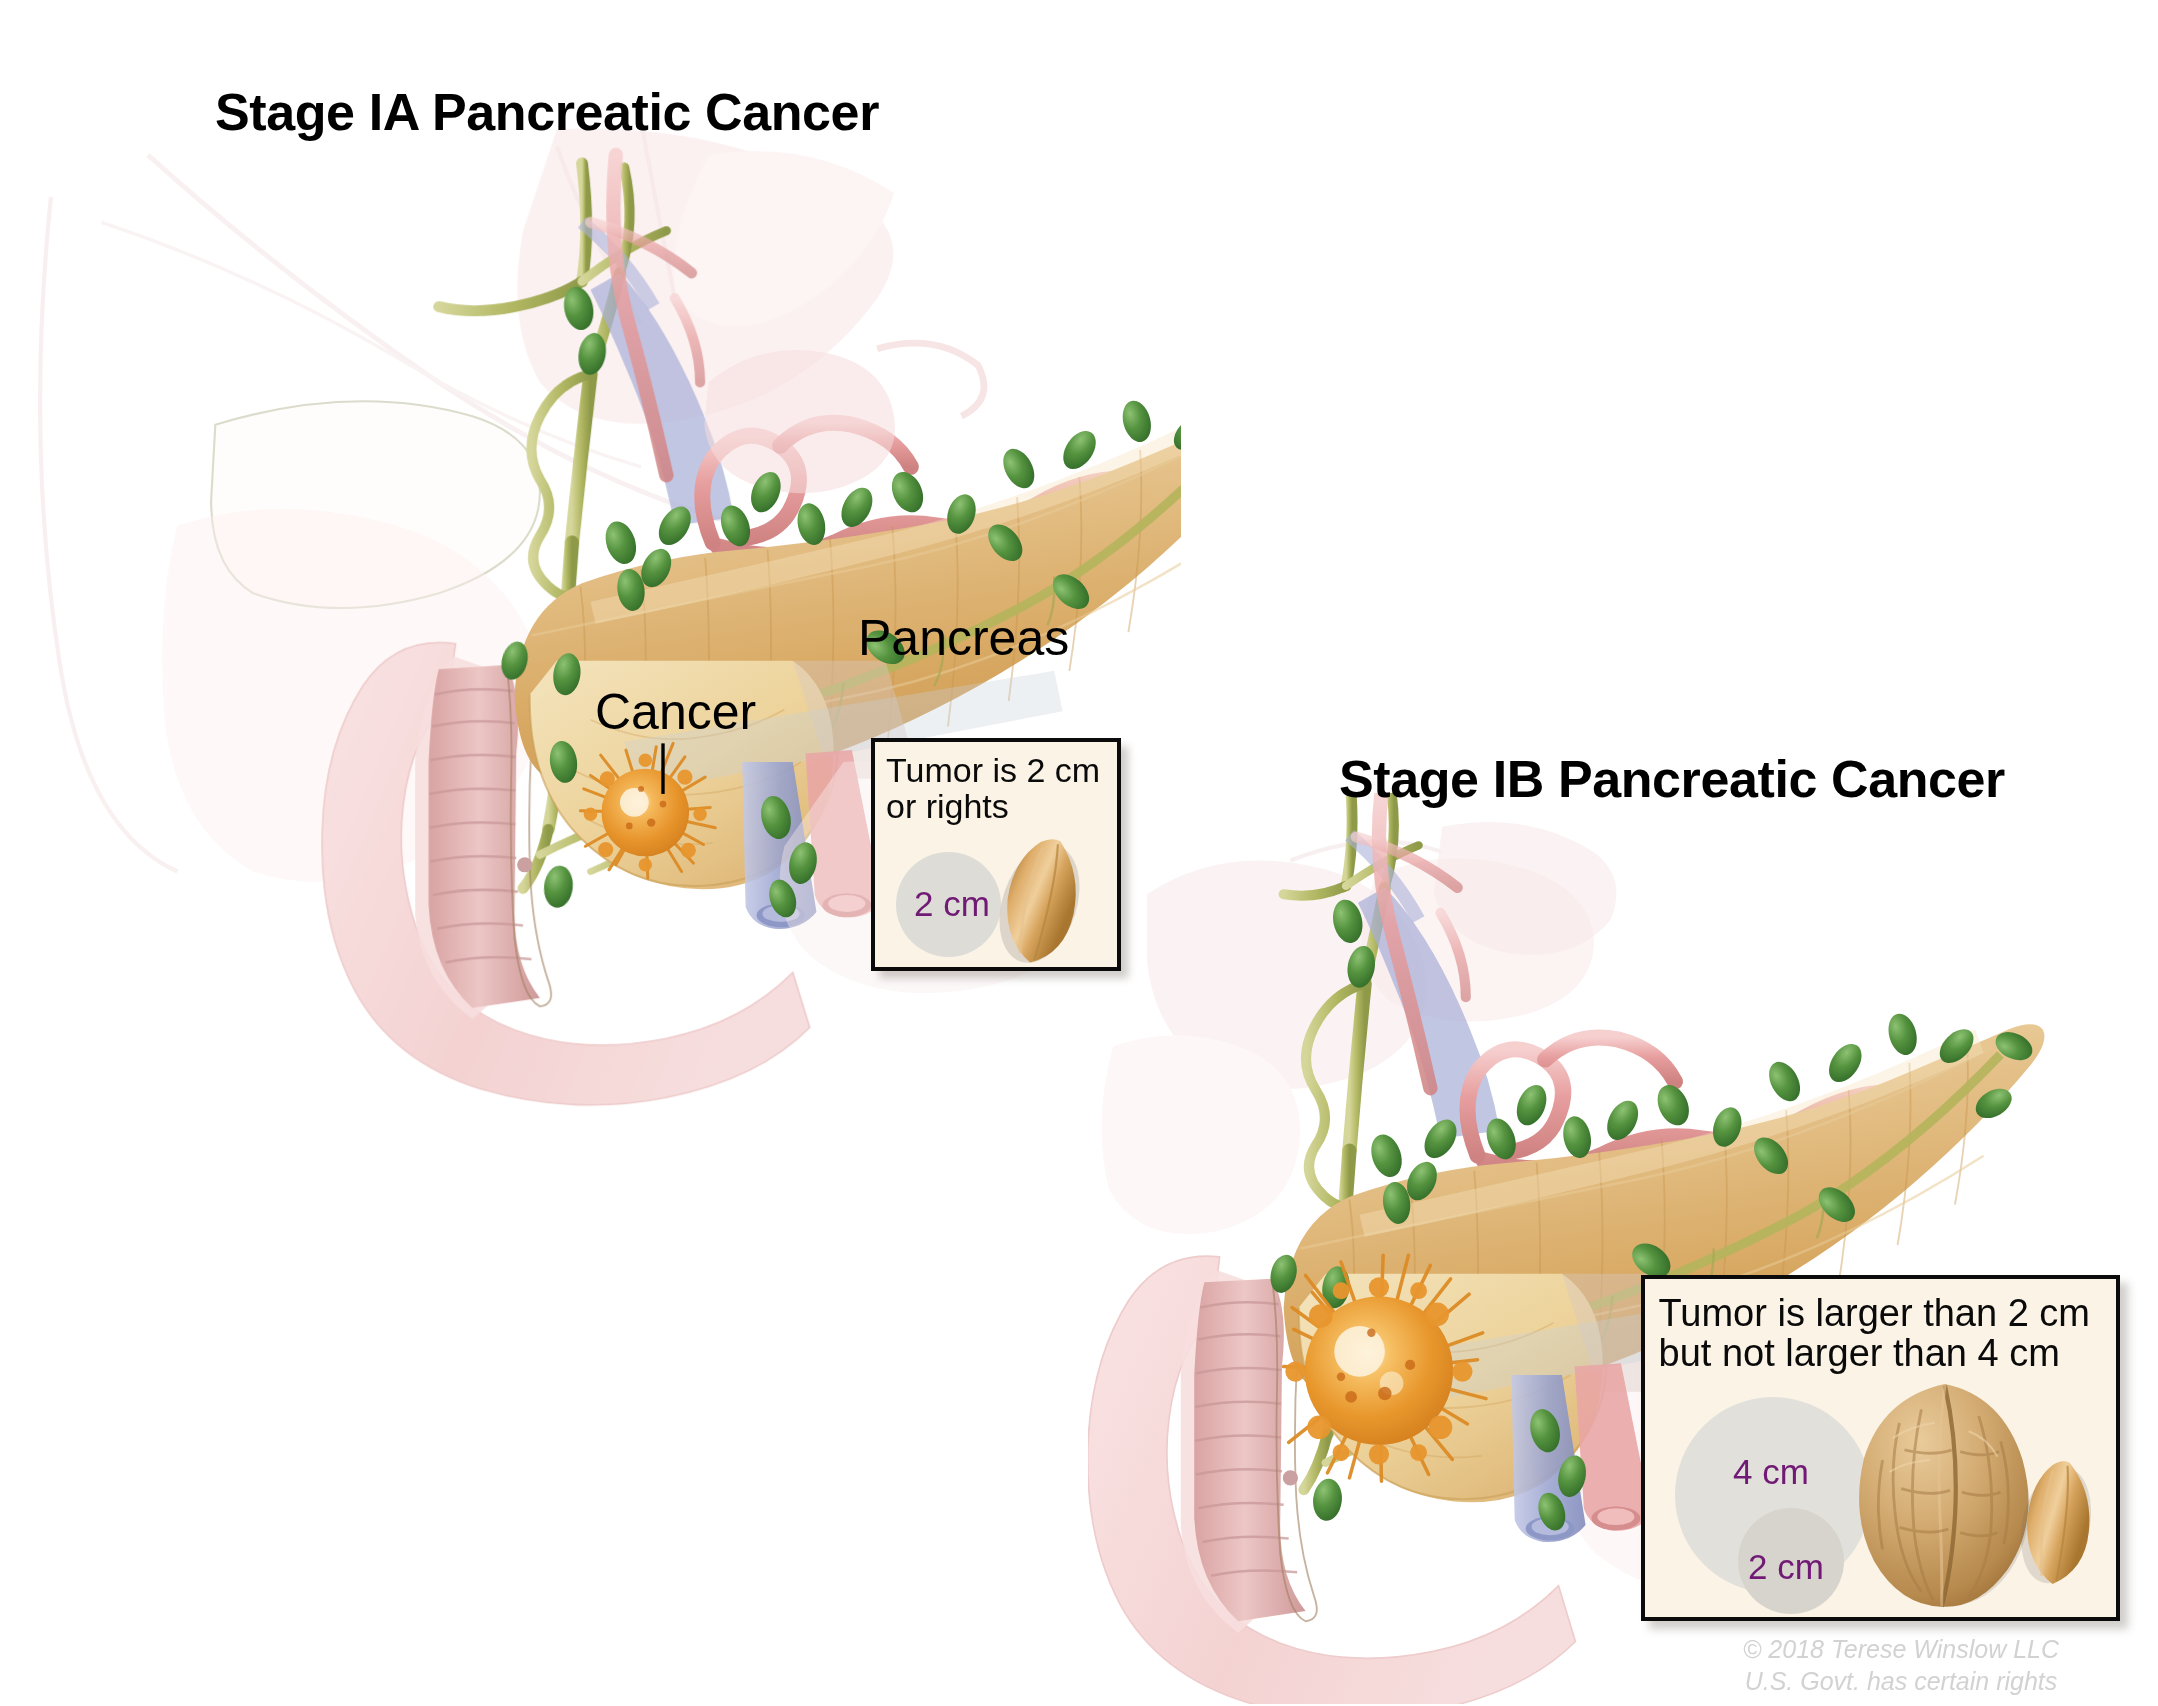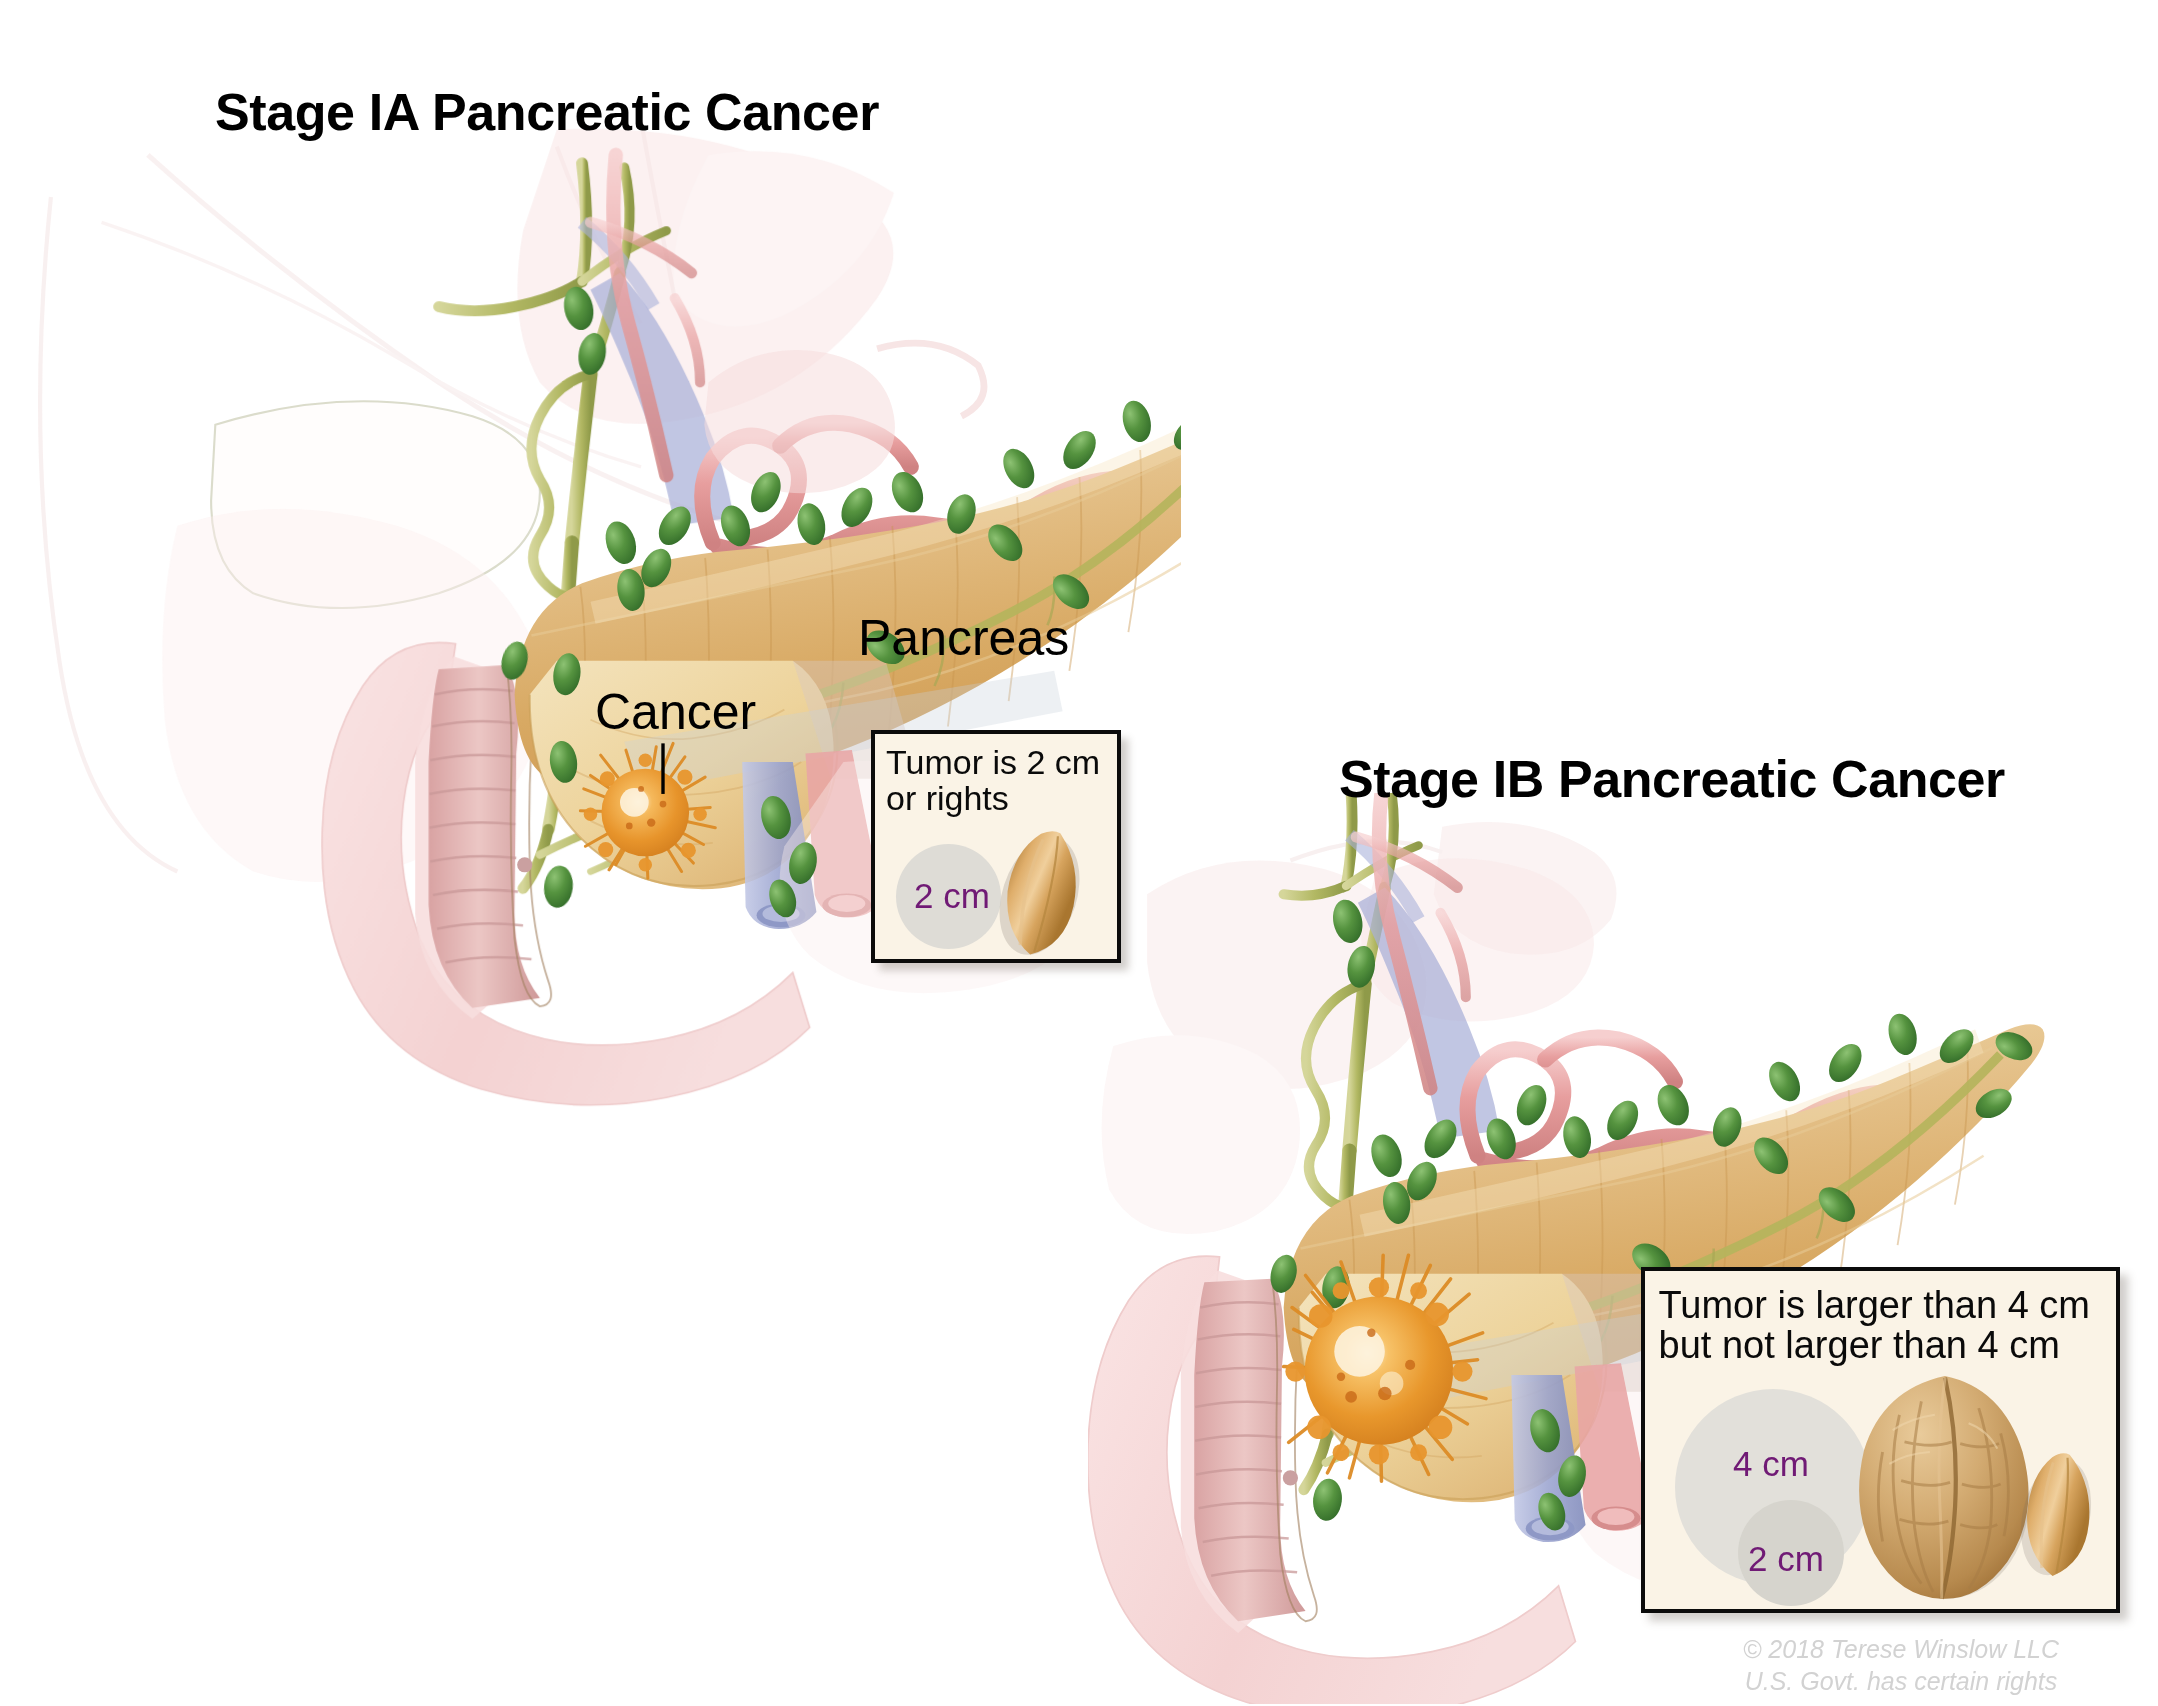--- a/index.html
+++ b/index.html
@@ -8,21 +8,21 @@
        font-family:"Liberation Sans","DejaVu Sans",sans-serif;}
   .stage{position:absolute;}
   .title{position:absolute;font-weight:bold;color:#000;letter-spacing:-0.4px;
          font-size:52px;line-height:1;white-space:nowrap;}
   #title-ia{left:215px;top:66px;}
   #title-ib{left:1339px;top:752px;}
   .organ-label{position:absolute;font-size:50px;color:#000;white-space:nowrap;}
   #label-pancreas{left:858px;top:589px;}
   #label-cancer{left:595px;top:663px;}
   .callout{position:absolute;background:#faf3e6;border:4.2px solid #0b0b0b;
-           box-sizing:border-box;}
+           box-sizing:border-box;margin-top:8px;}
   .callout-text{position:absolute;color:#0a0a0a;font-weight:normal;line-height:1.06;}
   #callout-ia{left:871px;top:730px;width:250px;height:233px;
      box-shadow:7.6px 7.6px 7.6px rgba(90,80,70,0.28);}
   #callout-ia .callout-text{left:11px;top:10px;font-size:34px;}
   #callout-ib{left:1641px;top:1267px;width:479px;height:346px;
      box-shadow:8.4px 8.4px 8.4px rgba(90,80,70,0.28);}
   #callout-ib .callout-text{left:13.5px;top:13.5px;font-size:38px;}
   .circ{position:absolute;border-radius:50%;}
   .circ-label{position:absolute;font-size:35px;color:#701a75;white-space:nowrap;}
   #copyright{position:absolute;left:1703px;top:1633px;width:396px;text-align:center;
@@ -610,21 +610,21 @@
       </g>
     </g>
   </svg>
   </div>
 
   <div class="title" id="title-ib" style="left:251px;top:-40px;">Stage IB Pancreatic Cancer</div>
 </div>
 
 <div class="callout" id="callout-ib">
   <div class="callout-text">
-    <div>Tumor is larger than 4 cm</div>
+    <div>Tumor is larger than 2 cm</div>
     <div>but not larger than 4 cm</div>
   </div>
   <div class="circ" style="left:30px;top:118px;width:196px;height:196px;background:#e2e0da;"></div>
   <div class="circ" style="left:93px;top:229px;width:106px;height:106px;background:#d6d4cd;"></div>
   <div class="circ-label" style="left:88px;top:173px;">4 cm</div>
   <div class="circ-label" style="left:103px;top:268px;">2 cm</div>
 
   <svg width="186" height="232" style="position:absolute;left:207px;top:100px;" viewBox="0 0 220 275">
     <defs>
       <radialGradient id="wnG" cx="0.36" cy="0.26" r="0.88">

